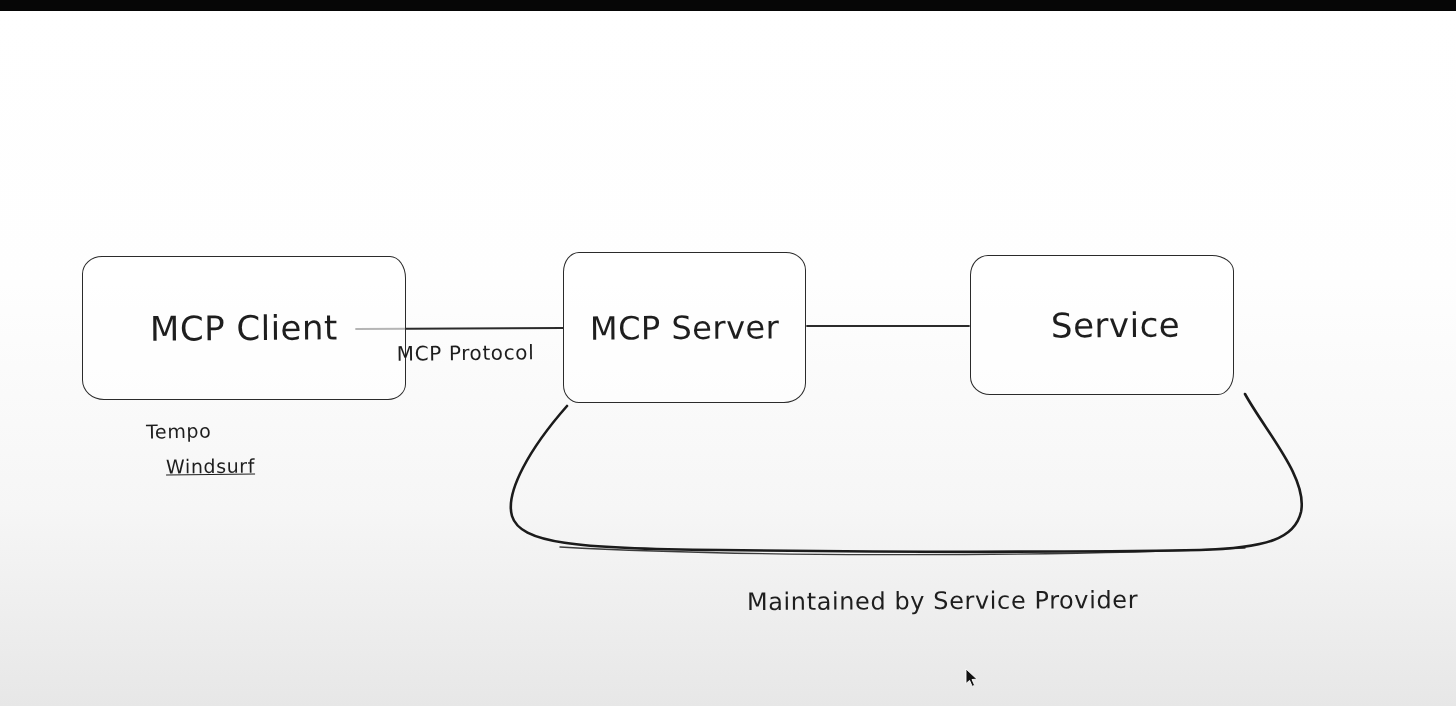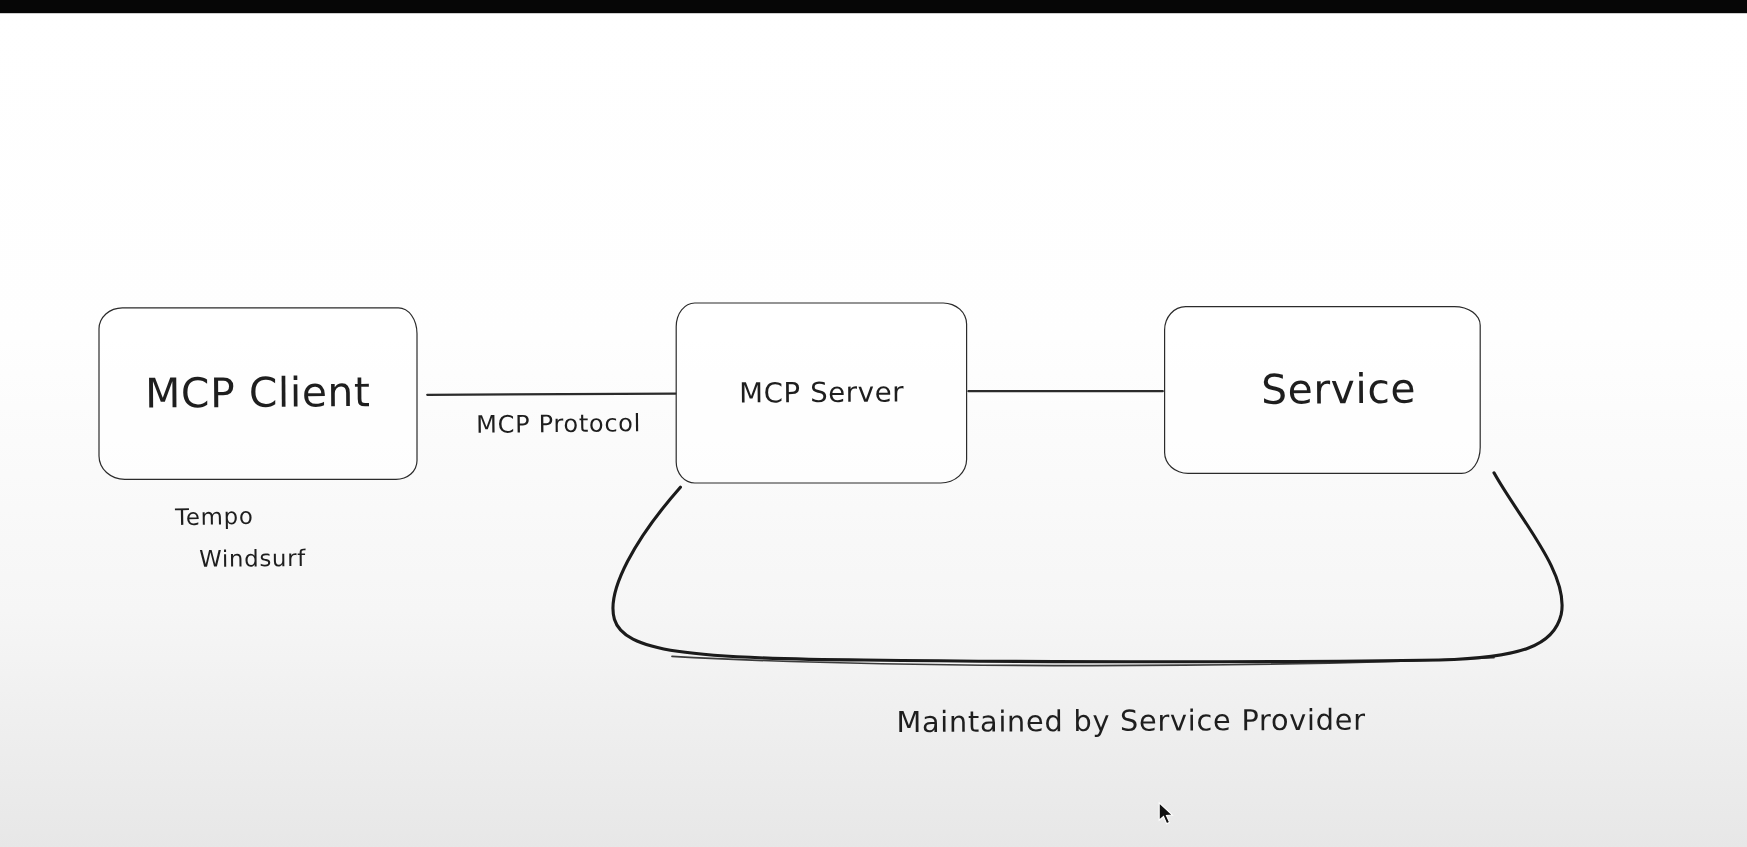--- a/index.html
+++ b/index.html
@@ -35,48 +35,48 @@
     border: 1.8px solid #2b2b2b;
     background: rgba(255,255,255,0.65);
     display: flex;
     align-items: center;
     justify-content: center;
     letter-spacing: 0.5px;
   }
   .node-label { white-space: nowrap; transform: rotate(-0.4deg); }
 
   .node-client {
-    left: 82px; top: 256px; width: 266px; height: 144px;
+    left: 82px; top: 256px; width: 324px; height: 144px;
     border-radius: 20px 16px 18px 22px / 18px 22px 16px 20px;
     font-size: 34px;
   }
   .node-server {
     left: 563px; top: 252px; width: 243px; height: 151px;
     border-radius: 16px 20px 22px 16px / 20px 18px 20px 18px;
-    font-size: 23px;
+    font-size: 32px;
   }
   .node-service {
     left: 970px; top: 255px; width: 264px; height: 140px;
     border-radius: 18px 22px 16px 20px / 20px 16px 22px 18px;
     font-size: 34px;
     padding-left: 28px;
   }
 
   .edge-label {
     position: absolute;
     left: 388px; top: 341px; width: 155px;
     text-align: center;
     font-size: 20px;
     letter-spacing: 0.6px;
     transform: rotate(-0.6deg);
   }
 
   .client-example { position: absolute; font-size: 19px; letter-spacing: 0.6px; }
   .client-example-0 { left: 146px; top: 420px; transform: rotate(-1deg); }
-  .client-example-1 { left: 166px; top: 455px; transform: rotate(-0.5deg); }
+  .client-example-1 { left: 166px; top: 455px; transform: rotate(-0.5deg); text-decoration: underline; }
 
   .brace-label {
     position: absolute;
     left: 745px; top: 587px; width: 395px;
     text-align: center;
     font-size: 24px;
     letter-spacing: 0.6px;
     transform: rotate(-0.3deg);
   }
 

